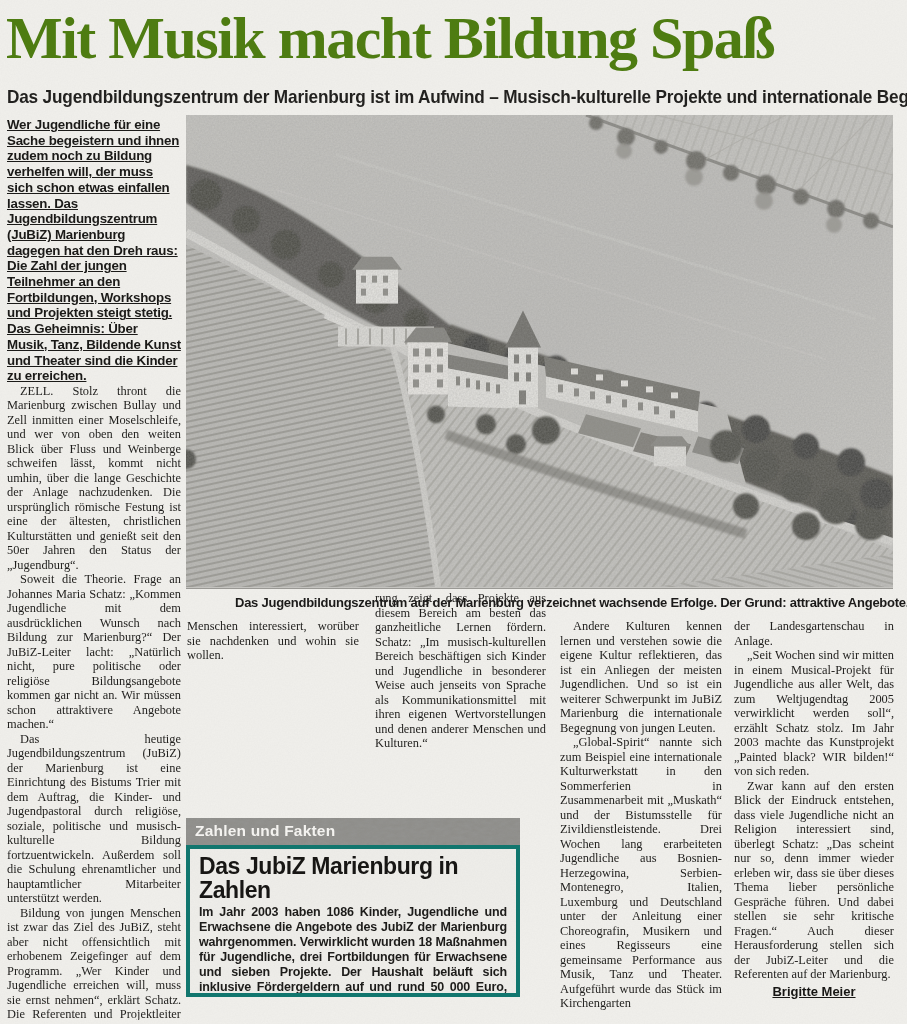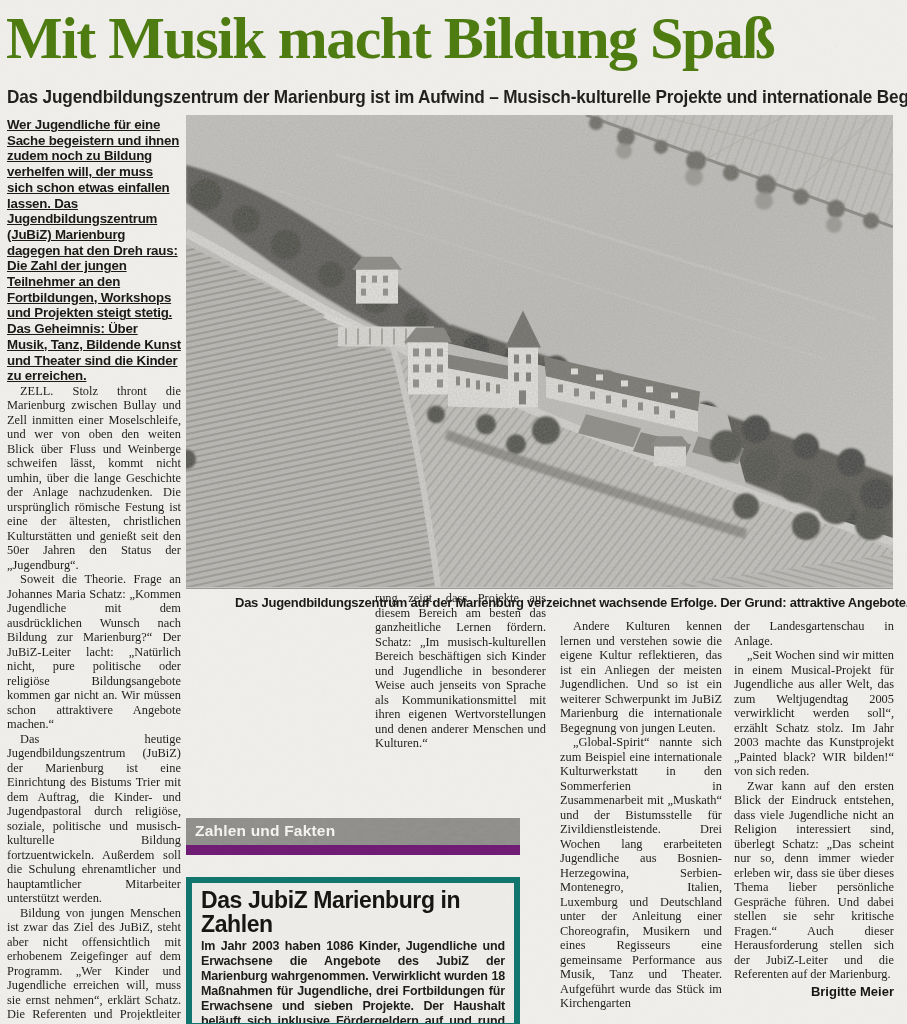--- a/index.html
+++ b/index.html
@@ -25,30 +25,30 @@
     background:#c6c5c1;border-bottom:1px solid #9b9a96;}
   .photo svg{display:block;}
 
   .caption{position:absolute;left:187px;top:595px;width:707px;
     font:700 13px/16px "Liberation Sans",sans-serif;letter-spacing:-.25px;color:#191817;margin-left:48px;}
 
   .col2{left:187px;top:619px;width:172px;height:194px;overflow:hidden;}
   .col3{left:375px;top:591px;width:171px;height:197px;overflow:hidden;}
   .col4{left:560px;top:619px;width:162px;height:400px;overflow:hidden;}
   .col5{left:734px;top:619px;width:160px;height:400px;overflow:hidden;}
-  .byline{font:700 13px/16px "Liberation Sans",sans-serif;text-align:right;
-    margin-top:2px;color:#151412;}
+  .byline{font:700 13px/16px "Liberation Sans",sans-serif;text-align:center;
+    margin-top:2px;color:#151412;text-decoration:underline;}
 
   .factbox{position:absolute;left:186px;top:818px;width:334px;height:181px;}
-  .fb-band{position:relative;height:37px;background:#701a75;overflow:hidden;}
+  .fb-band{position:relative;height:27px;background:#c2410c;overflow:hidden;}
   .fb-band svg{position:absolute;left:0;top:0;}
   .fb-kicker{position:relative;z-index:1;display:block;padding:5px 0 0 9px;
     font:700 15.5px/1 "Liberation Sans",sans-serif;color:#f4f3f0;letter-spacing:.2px;}
-  .fb-inner{box-sizing:border-box;height:152px;border:6px solid #0f766e;
-    background:#efeeea;padding:4px 9px 3px;overflow:hidden;margin-top:22px;}
+  .fb-inner{box-sizing:border-box;height:152px;border:4px solid #0f766e;
+    background:#efeeea;padding:4px 9px 3px;overflow:hidden;}
   .fb-title{margin:1px 0 3px;font:700 23px/1.05 "Liberation Sans",sans-serif;
     letter-spacing:-.4px;color:#151412;}
   .fb-text{margin:0;font:700 12.5px/14.9px "Liberation Sans",sans-serif;
     letter-spacing:-.15px;text-align:justify;color:#1b1a18;}
 
   .scan-noise{position:absolute;inset:0;pointer-events:none;opacity:.05;}
 </style>
 </head>
 <body>
 
@@ -258,20 +258,21 @@
       </g>
       <path d="M260,320 C340,350 450,385 560,420" stroke="#66655f" stroke-width="10" fill="none" opacity=".55" filter="url(#soft)"></path>
 
       <rect width="707" height="473" filter="url(#grain)" opacity="0.45"></rect>
     </svg>
   </figure>
 
   <div class="caption">Das Jugendbildungszentrum auf der Marienburg verzeichnet wachsende Erfolge. Der Grund: attraktive Angebote.</div>
 
   <section class="col col2">
+    <p>Menschen interessiert, worüber sie nachdenken und wohin sie wollen.</p>
   </section>
 
   <section class="col col3">
     <p>rung zeigt, dass Projekte aus diesem Bereich am besten das ganzheitliche Lernen fördern. Schatz: „Im musisch-kulturellen Bereich beschäftigen sich Kinder und Jugendliche in besonderer Weise auch jenseits von Sprache als Kommunikationsmittel mit ihren eigenen Wertvorstellungen und denen anderer Menschen und Kulturen.“</p>
   </section>
 
   <section class="col col4">
     <p class="ind">Andere Kulturen kennen lernen und verstehen sowie die eigene Kultur reflektieren, das ist ein Anliegen der meisten Jugendlichen. Und so ist ein weiterer Schwerpunkt im JuBiZ Marienburg die internationale Begegnung von jungen Leuten.</p>
     <p class="ind">„Global-Spirit“ nannte sich zum Beispiel eine internationale Kulturwerkstatt in den Sommerferien in Zusammenarbeit mit „Muskath“ und der Bistumsstelle für Zivildienstleistende. Drei Wochen lang erarbeiteten Jugendliche aus Bosnien-Herzegowina, Serbien-Montenegro, Italien, Luxemburg und Deutschland unter der Anleitung einer Choreografin, Musikern und eines Regisseurs eine gemeinsame Performance aus Musik, Tanz und Theater. Aufgeführt wurde das Stück im Kirchengarten</p>
   </section>

